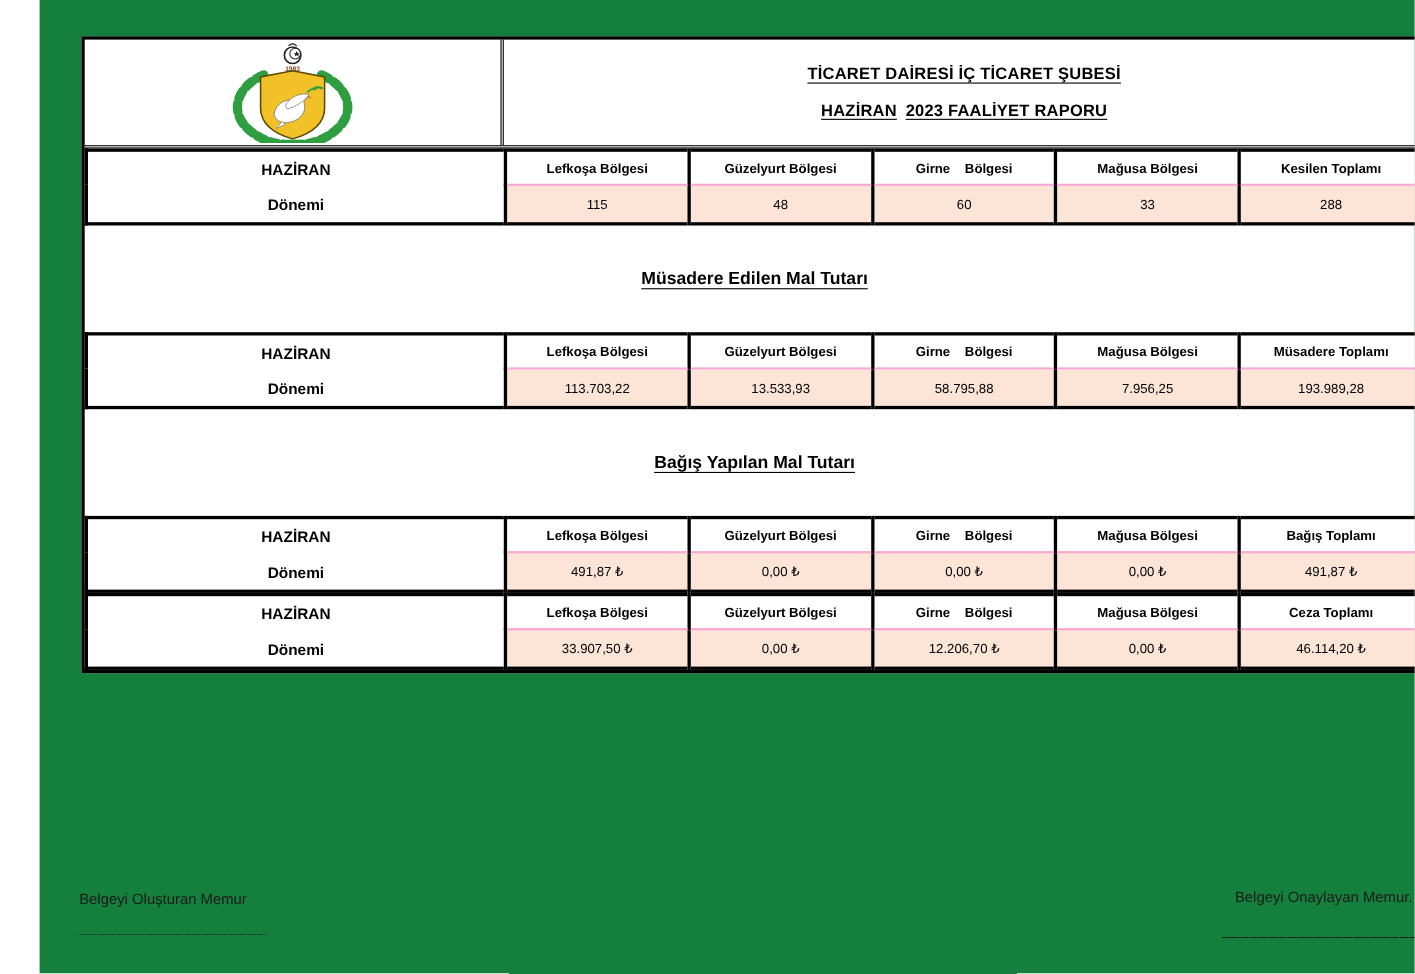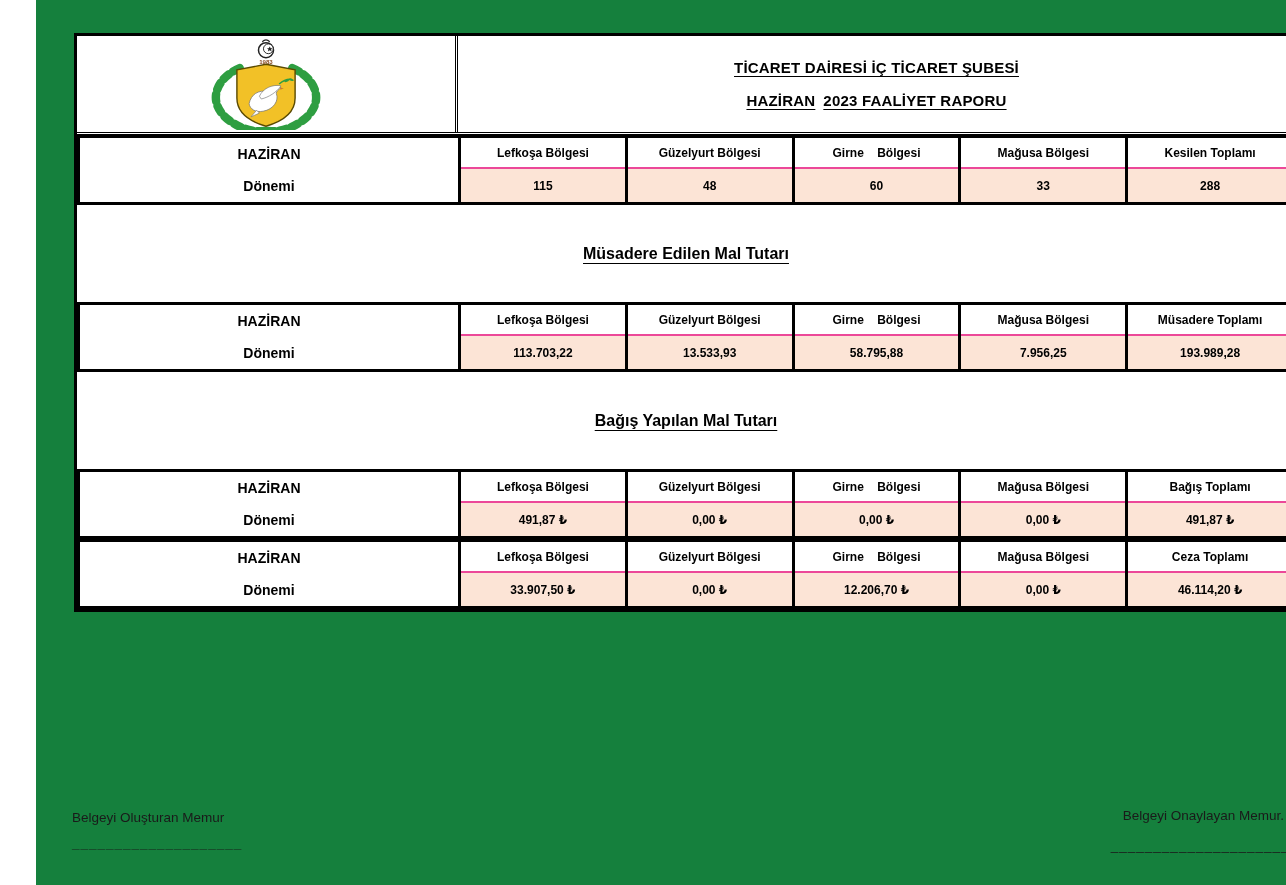--- a/index.html
+++ b/index.html
@@ -45,25 +45,25 @@
   }
   td.period-cell{
     border-right:3px solid #000;background:#fff;
   }
   .period-inner{
     display:flex;flex-direction:column;justify-content:space-around;height:63px;
     font-weight:bold;font-size:14px;
   }
   th.col-head{
     height:29px;font-weight:bold;font-size:12px;
-    border-left:3px solid #000;border-bottom:2px solid #ec4899;background:#fff;
+    border-left:3px solid #000;border-bottom:2px solid #f9a8d4;background:#fff;
     white-space:pre-wrap;
   }
   td.value-cell{
-    height:33px;font-size:12px;font-weight:bold;
+    height:33px;font-size:12px;font-weight:normal;
     border-left:3px solid #000;background:#FCE4D6;
   }
   
   .footer-label{position:absolute;font-size:13.5px;color:#1a1a1a;}
   .footer-label.left{left:36px;top:810px;}
   .footer-label.right{right:38px;top:808px;text-align:left;}
   .signature-line{position:absolute;font-size:13.5px;letter-spacing:1px;color:#1a1a1a;}
   .signature-line.left{left:36px;top:836px;font-weight:bold;}
   .signature-line.right{right:24px;top:838px;text-align:right;}
   

